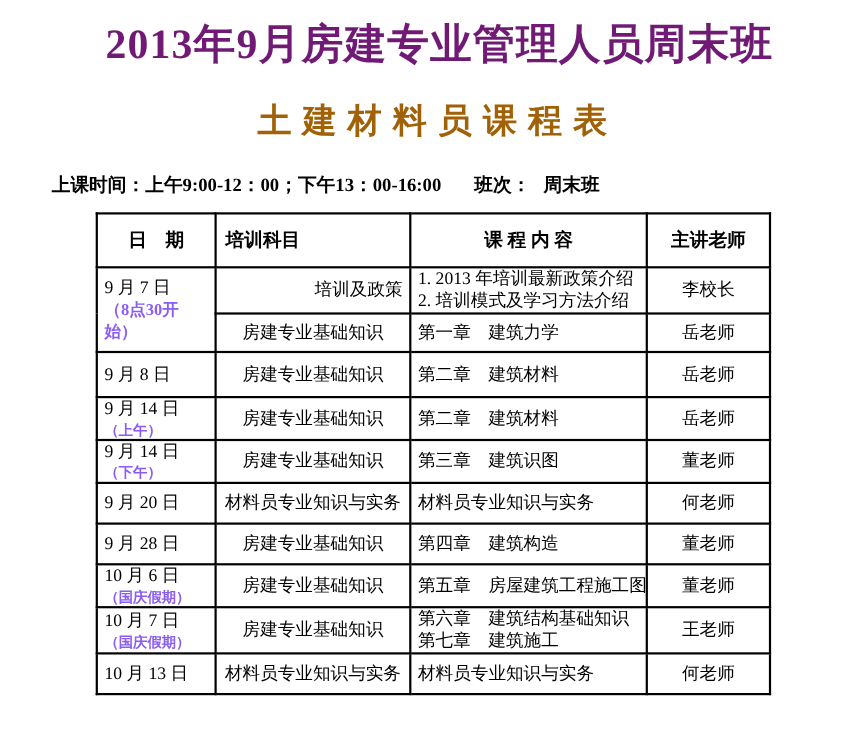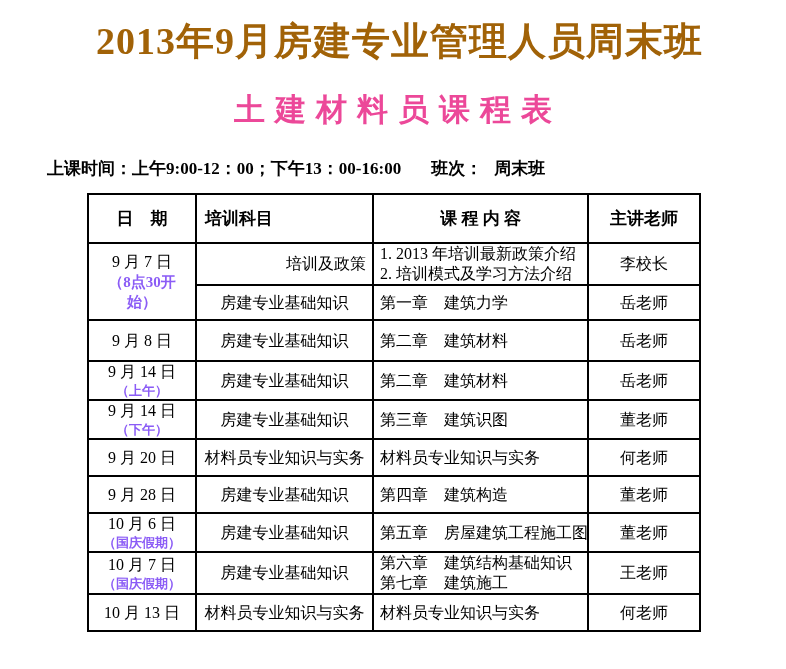--- a/index.html
+++ b/index.html
@@ -11,32 +11,32 @@
     width: 786px;
     height: 669px;
     position: relative;
     font-family: "Liberation Serif", serif;
     color: #000;
     overflow: hidden;
   }
   .title-main {
     margin: 18px 0 0 0;
     text-align: center;
-    color: #a16207;
+    color: #701a75;
     font-size: 38px;
     font-weight: bold;
     line-height: 46px;
     letter-spacing: 1px;
     white-space: nowrap;
     padding-left: 13px;
   }
   .title-sub {
     margin: 27px 0 0 0;
     text-align: center;
-    color: #ec4899;
+    color: #a16207;
     font-size: 31px;
     font-weight: bold;
     line-height: 38px;
     letter-spacing: 10px;
     text-indent: 10px;
     white-space: nowrap;
   }
   .info-line {
     margin: 28px 0 0 47px;
     font-size: 17px;
@@ -64,21 +64,21 @@
   table.schedule th {
     font-size: 17px;
     font-weight: bold;
     text-align: center;
   }
   table.schedule th.al-left {
     text-align: left;
     padding-left: 8px;
     border-radius: 14px;
   }
-  td.c-date   { text-align: center; padding: 0 2px; }
+  td.c-date   { padding: 0 2px; }
   td.c-subject{ text-align: center; padding: 0 4px; }
   td.c-subject.al-left { text-align: right; padding-left: 9px; }
   td.c-content{ text-align: left; padding-left: 7px; }
   td.c-teacher{ text-align: center; margin-top: 24px; }
   .date-note {
     color: #8b5cf6;
     font-weight: bold;
     font-size: 13px;
     line-height: 17px;
   }

